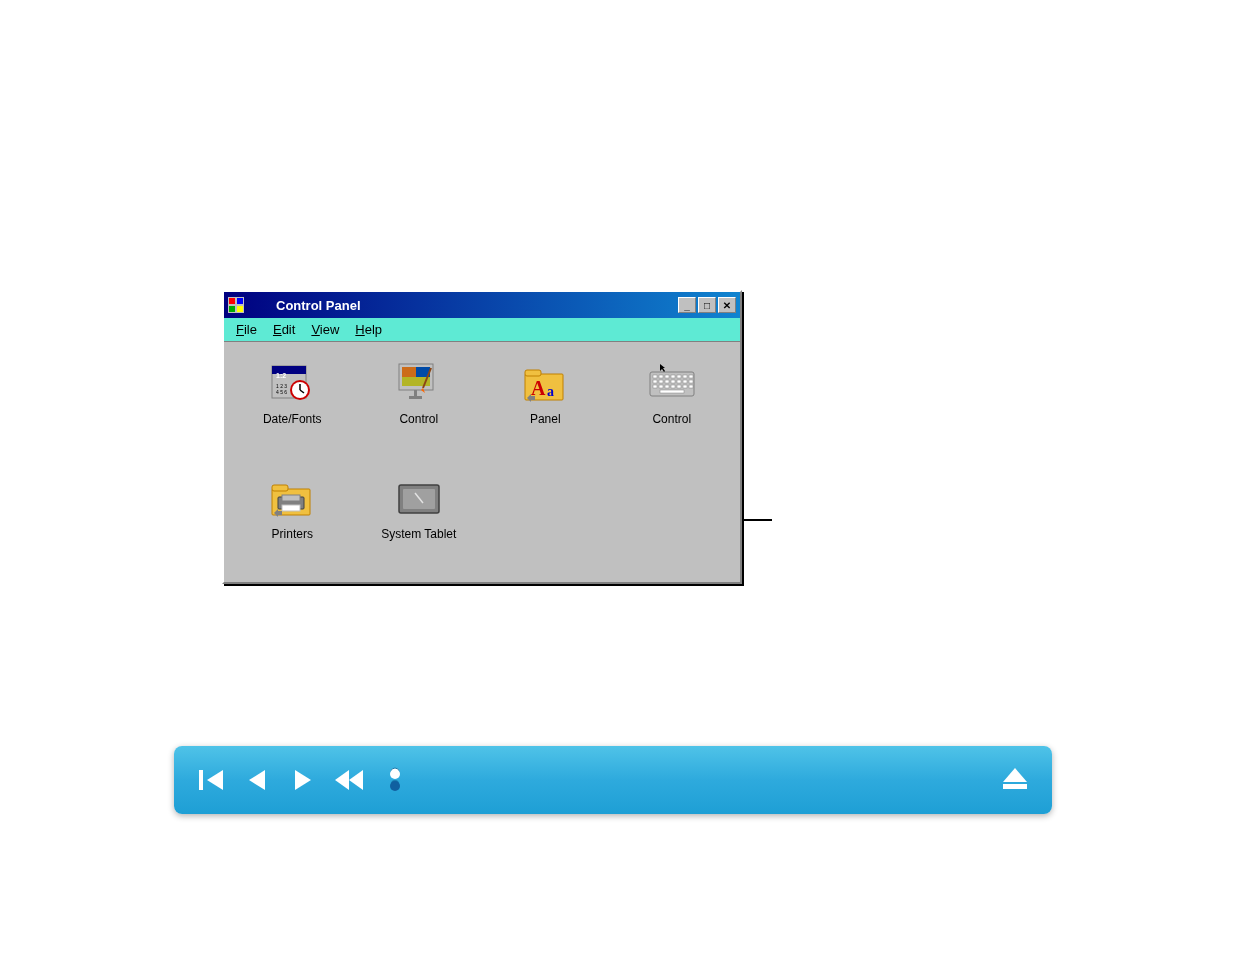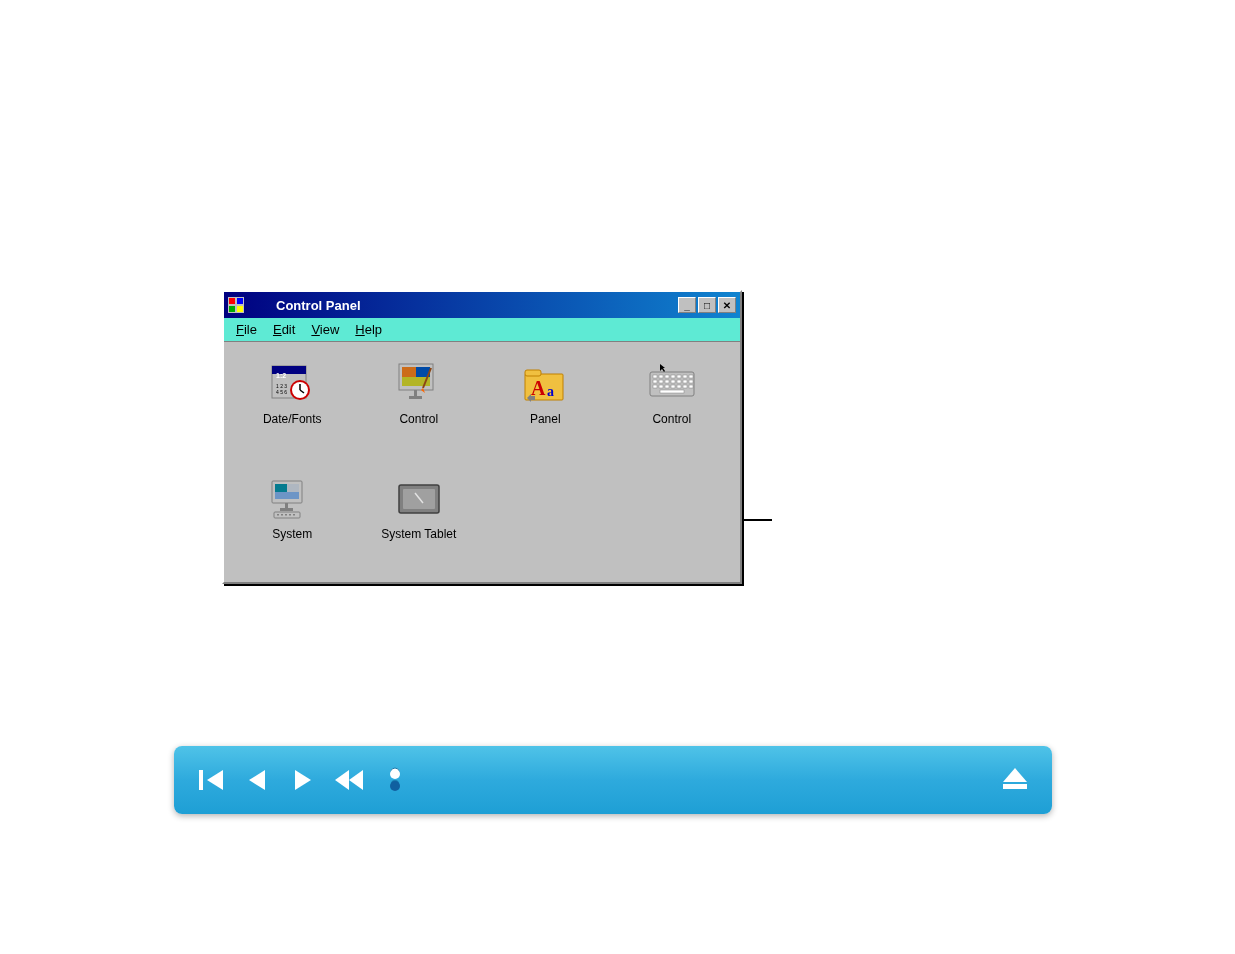--- a/index.html
+++ b/index.html
@@ -295,43 +295,35 @@
         <rect x="41" y="27" width="4" height="3" fill="#ffffff" stroke="#808080" stroke-width="0.5"></rect>
 
         <rect x="12" y="32" width="24" height="3" fill="#ffffff" stroke="#808080" stroke-width="0.5"></rect>
 
         <polygon points="12,6 12,13 14,11 16,14 17,13 15,10 17,10" fill="#000000"></polygon>
       </svg>
       <span class="icon-label">Control</span>
     </div>
 
 
-
-    <div class="icon-item">
-      <svg class="icon-svg" viewBox="0 0 48 48" xmlns="http://www.w3.org/2000/svg">
-
-        <rect x="4" y="8" width="30" height="22" rx="1" fill="#c0c0c0" stroke="#808080" stroke-width="1"></rect>
-        <rect x="7" y="11" width="24" height="15" fill="#1a6bcc"></rect>
-
-        <rect x="7" y="11" width="12" height="8" fill="#008080" opacity="0.8"></rect>
-        <rect x="19" y="11" width="12" height="8" fill="#c0c0c0" opacity="0.9"></rect>
-        <rect x="7" y="19" width="24" height="7" fill="#c0c0c0" opacity="0.5"></rect>
-
-        <rect x="17" y="30" width="3" height="5" fill="#808080"></rect>
-        <rect x="12" y="35" width="13" height="3" fill="#808080"></rect>
-
-        <rect x="6" y="39" width="26" height="6" rx="1" fill="#c0c0c0" stroke="#808080" stroke-width="1"></rect>
-        <rect x="9" y="41" width="2" height="1.5" fill="#808080"></rect>
-        <rect x="13" y="41" width="2" height="1.5" fill="#808080"></rect>
-        <rect x="17" y="41" width="2" height="1.5" fill="#808080"></rect>
-        <rect x="21" y="41" width="2" height="1.5" fill="#808080"></rect>
-        <rect x="25" y="41" width="2" height="1.5" fill="#808080"></rect>
-      </svg>
-      <span class="icon-label">System</span>
-    </div>
+    <div class="icon-item">
+      <svg class="icon-svg" viewBox="0 0 48 48" xmlns="http://www.w3.org/2000/svg">
+
+        <rect x="4" y="16" width="38" height="26" rx="1" fill="#f0c040" stroke="#c08000" stroke-width="1"></rect>
+        <rect x="4" y="12" width="16" height="6" rx="2" fill="#f0c040" stroke="#c08000" stroke-width="1"></rect>
+
+        <rect x="10" y="24" width="26" height="12" rx="1" fill="#808080" stroke="#404040" stroke-width="1"></rect>
+        <rect x="14" y="22" width="18" height="6" fill="#c0c0c0" stroke="#808080" stroke-width="1"></rect>
+        <rect x="14" y="32" width="18" height="6" fill="#ffffff" stroke="#c0c0c0" stroke-width="1"></rect>
+
+        <polygon points="6,40 10,44 10,42 14,42 14,38 10,38 10,36" fill="#808080"></polygon>
+      </svg>
+      <span class="icon-label">Printers</span>
+    </div>
+
 
     <div class="icon-item">
       <svg class="icon-svg" viewBox="0 0 48 48" xmlns="http://www.w3.org/2000/svg">
 
         <rect x="4" y="12" width="40" height="28" rx="2" fill="#808080" stroke="#404040" stroke-width="1.5"></rect>
         <rect x="8" y="16" width="32" height="20" rx="1" fill="#a0a0a0"></rect>
 
         <line x1="20" y1="20" x2="28" y2="30" stroke="#ffffff" stroke-width="1.5" opacity="0.7"></line>
       </svg>
       <span class="icon-label">System Tablet</span>

